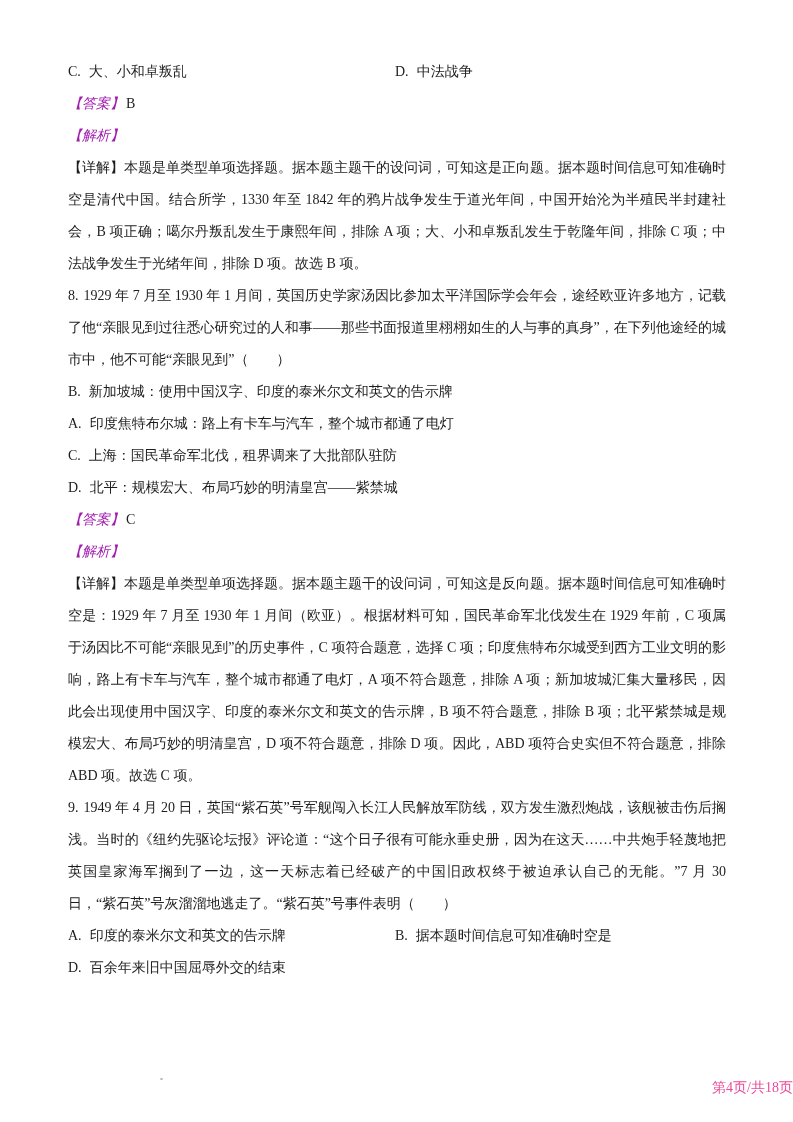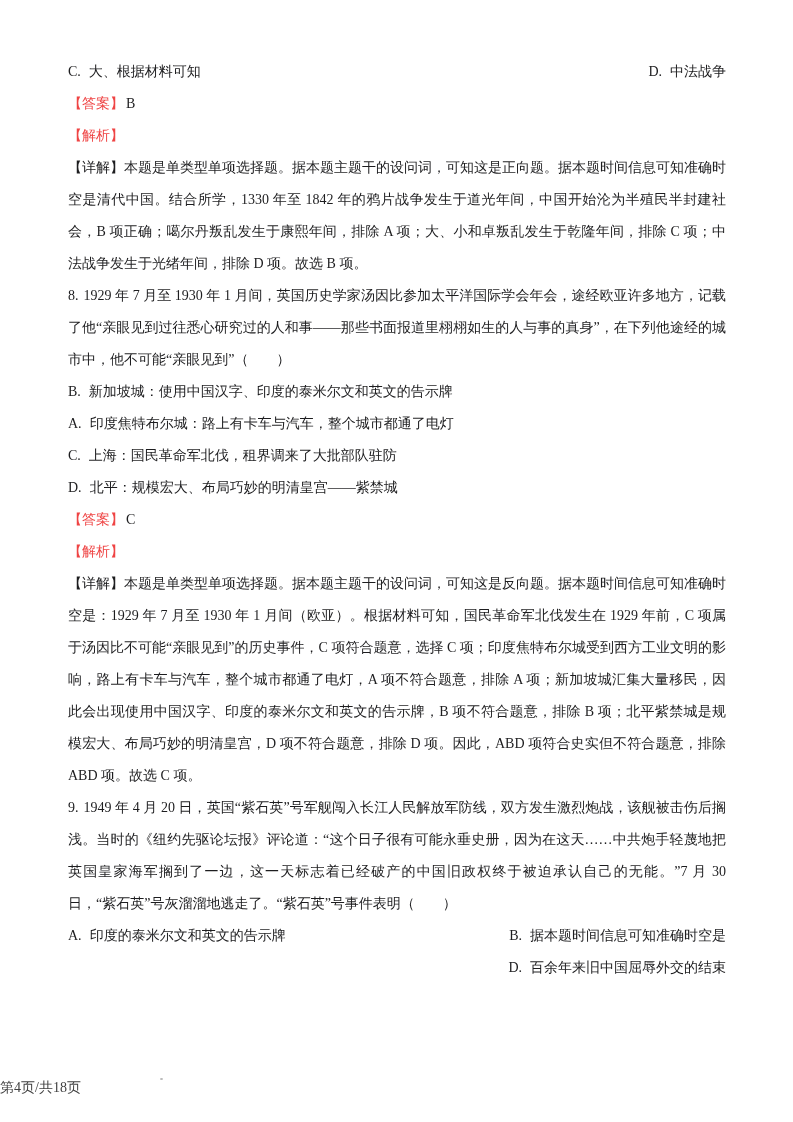--- a/index.html
+++ b/index.html
@@ -19,55 +19,55 @@
     left: 68px;
     top: 56px;
     width: 658px;
     font-size: 14px;
     line-height: 32px;
   }
   p { margin: 0; text-align: justify; text-justify: inter-ideograph; }
   .line { text-align: left; }
   .two-col { display: flex; }
   .two-col .col-left { width: 327px; flex: 0 0 327px; }
-  .two-col .col-right { flex: 1; text-align: right; }
+  .two-col .col-right { flex: 1; }
   .opt-label { margin-right: 8px; }
   .num-label { margin-right: 5px; }
-  .blue { color: #ef4444; }
+  .blue { color: #a21caf; font-style: italic; }
   .answer-value { margin-left: 2px; }
   .question-block { }
   .footer {
     position: absolute;
     left: 0;
     right: 0;
     top: 1072px;
-    text-align: left;
+    text-align: right;
     font-size: 14px;
     line-height: 32px;
-    color: #404040;
+    color: #ec4899;
   }
   .speck {
     position: absolute;
     left: 160px;
     top: 1078px;
     width: 3px;
     height: 2px;
     background: #b9b9b9;
     border-radius: 50%;
   }
 </style>
 </head>
 <body>
 
 <div class="page">
   <div class="content">
 
     <div class="two-col">
       <span class="col-left">
-        <span class="opt-label">C.</span><span>大、根据材料可知</span>
+        <span class="opt-label">C.</span><span>大、小和卓叛乱</span>
       </span>
       <span class="col-right">
         <span class="opt-label">D.</span><span>中法战争</span>
       </span>
     </div>
 
     <p class="line">
       <span class="blue">【答案】</span><span class="answer-value">B</span>
     </p>
     <p class="line">

